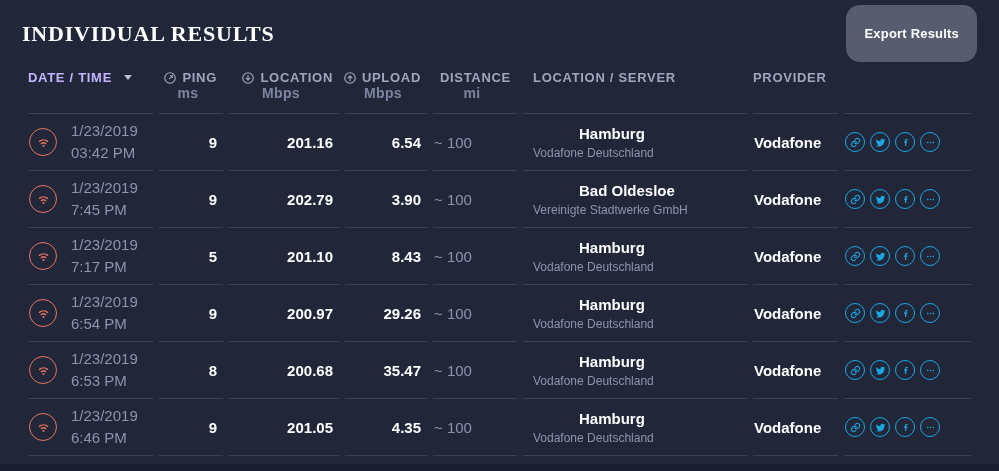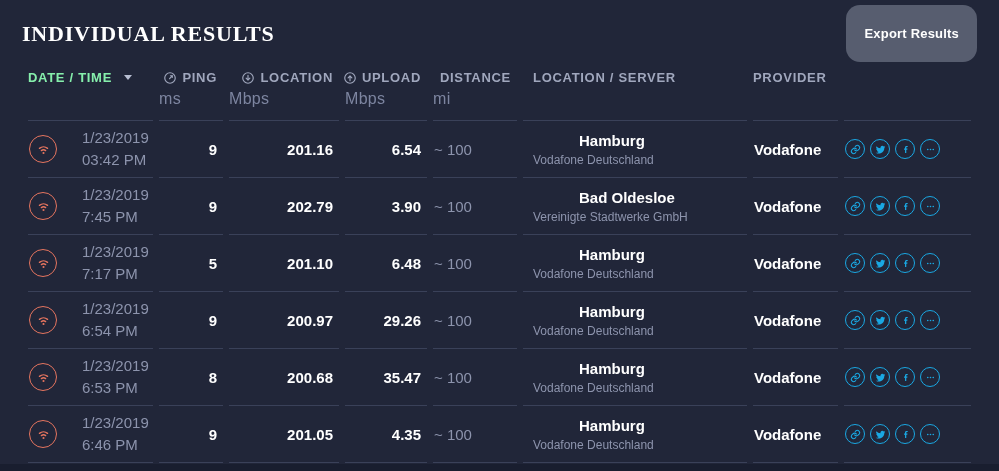--- a/index.html
+++ b/index.html
@@ -44,46 +44,46 @@
 
   
   table {
     width: 955px; table-layout: fixed;
     border-collapse: separate; border-spacing: 6px 0;
     margin-top: 10px;
   }
   th, td { border-bottom: 1px solid var(--sep); }
   thead th {
     color: var(--header); font-size: 13px; font-weight: bold;
-    letter-spacing: 0.7px; text-align: left;
+    letter-spacing: 0.7px; text-align: center;
     vertical-align: top; padding: 12px 6px 12px 0;
     white-space: nowrap;
   }
   thead th.left { text-align: left; padding-left: 0; }
-  thead th.active { color: #86efac; }
+  thead th.active { color: #c4b5fd; }
   .hdr-label { display: flex; align-items: center; justify-content: flex-end; gap: 5px; }
   .left .hdr-label { justify-content: flex-start; }
-  .hdr-unit { color: var(--units); font-size: 16px; font-weight: normal; letter-spacing: 0.3px; margin-top: 5px; }
+  .hdr-unit { color: var(--units); font-size: 14px; font-weight: bold; letter-spacing: 0.3px; }
   .hdr-icon { width: 14px; height: 14px; flex: 0 0 auto; }
   .hdr-icon svg { display: block; width: 14px; height: 14px; stroke: var(--header); fill: none; stroke-width: 2; stroke-linecap: round; stroke-linejoin: round; }
   .caret {
     display: inline-block; width: 0; height: 0; margin-left: 7px;
     border-left: 4px solid transparent; border-right: 4px solid transparent;
     border-top: 5px solid #b8bed2;
   }
 
   tbody td { height: 57px; vertical-align: middle; }
   td.num {
     color: var(--white); font-size: 15px; font-weight: bold;
     text-align: right; padding-right: 6px;
     font-variant-numeric: tabular-nums;
   }
   td.dist { color: var(--muted); font-size: 15px; text-align: left; padding-right: 6px; }
 
-  .cell-date { display: flex; align-items: center; gap: 25px; }
+  .cell-date { display: flex; align-items: center; gap: 14px; }
   .wifi-badge {
     width: 28px; height: 28px; border-radius: 50%;
     border: 1px solid var(--coral);
     display: flex; align-items: center; justify-content: center;
     flex: 0 0 auto;
   }
   .wifi-badge svg { width: 15px; height: 15px; stroke: var(--coral); fill: var(--coral); stroke-linecap: round; }
   .dt { color: var(--muted); font-size: 15px; line-height: 1.45; }
 
   td.loc { padding-left: 10px; }
@@ -312,21 +312,21 @@
           </svg>
         </span>
         <span class="dt">
           <div>1/23/2019</div>
           <div>7:17 PM</div>
         </span>
       </div>
     </td>
     <td class="num">5</td>
     <td class="num">201.10</td>
-    <td class="num">6.48</td>
+    <td class="num">8.43</td>
     <td class="dist">~ 100</td>
     <td class="loc">
       <div class="city">Hamburg</div>
       <div class="server">Vodafone Deutschland</div>
     </td>
     <td class="prov">Vodafone</td>
     <td class="share">
       <div class="share-wrap">
         <button class="share-btn" title="">
           <svg viewBox="0 0 24 24" class="stroke-ic">

